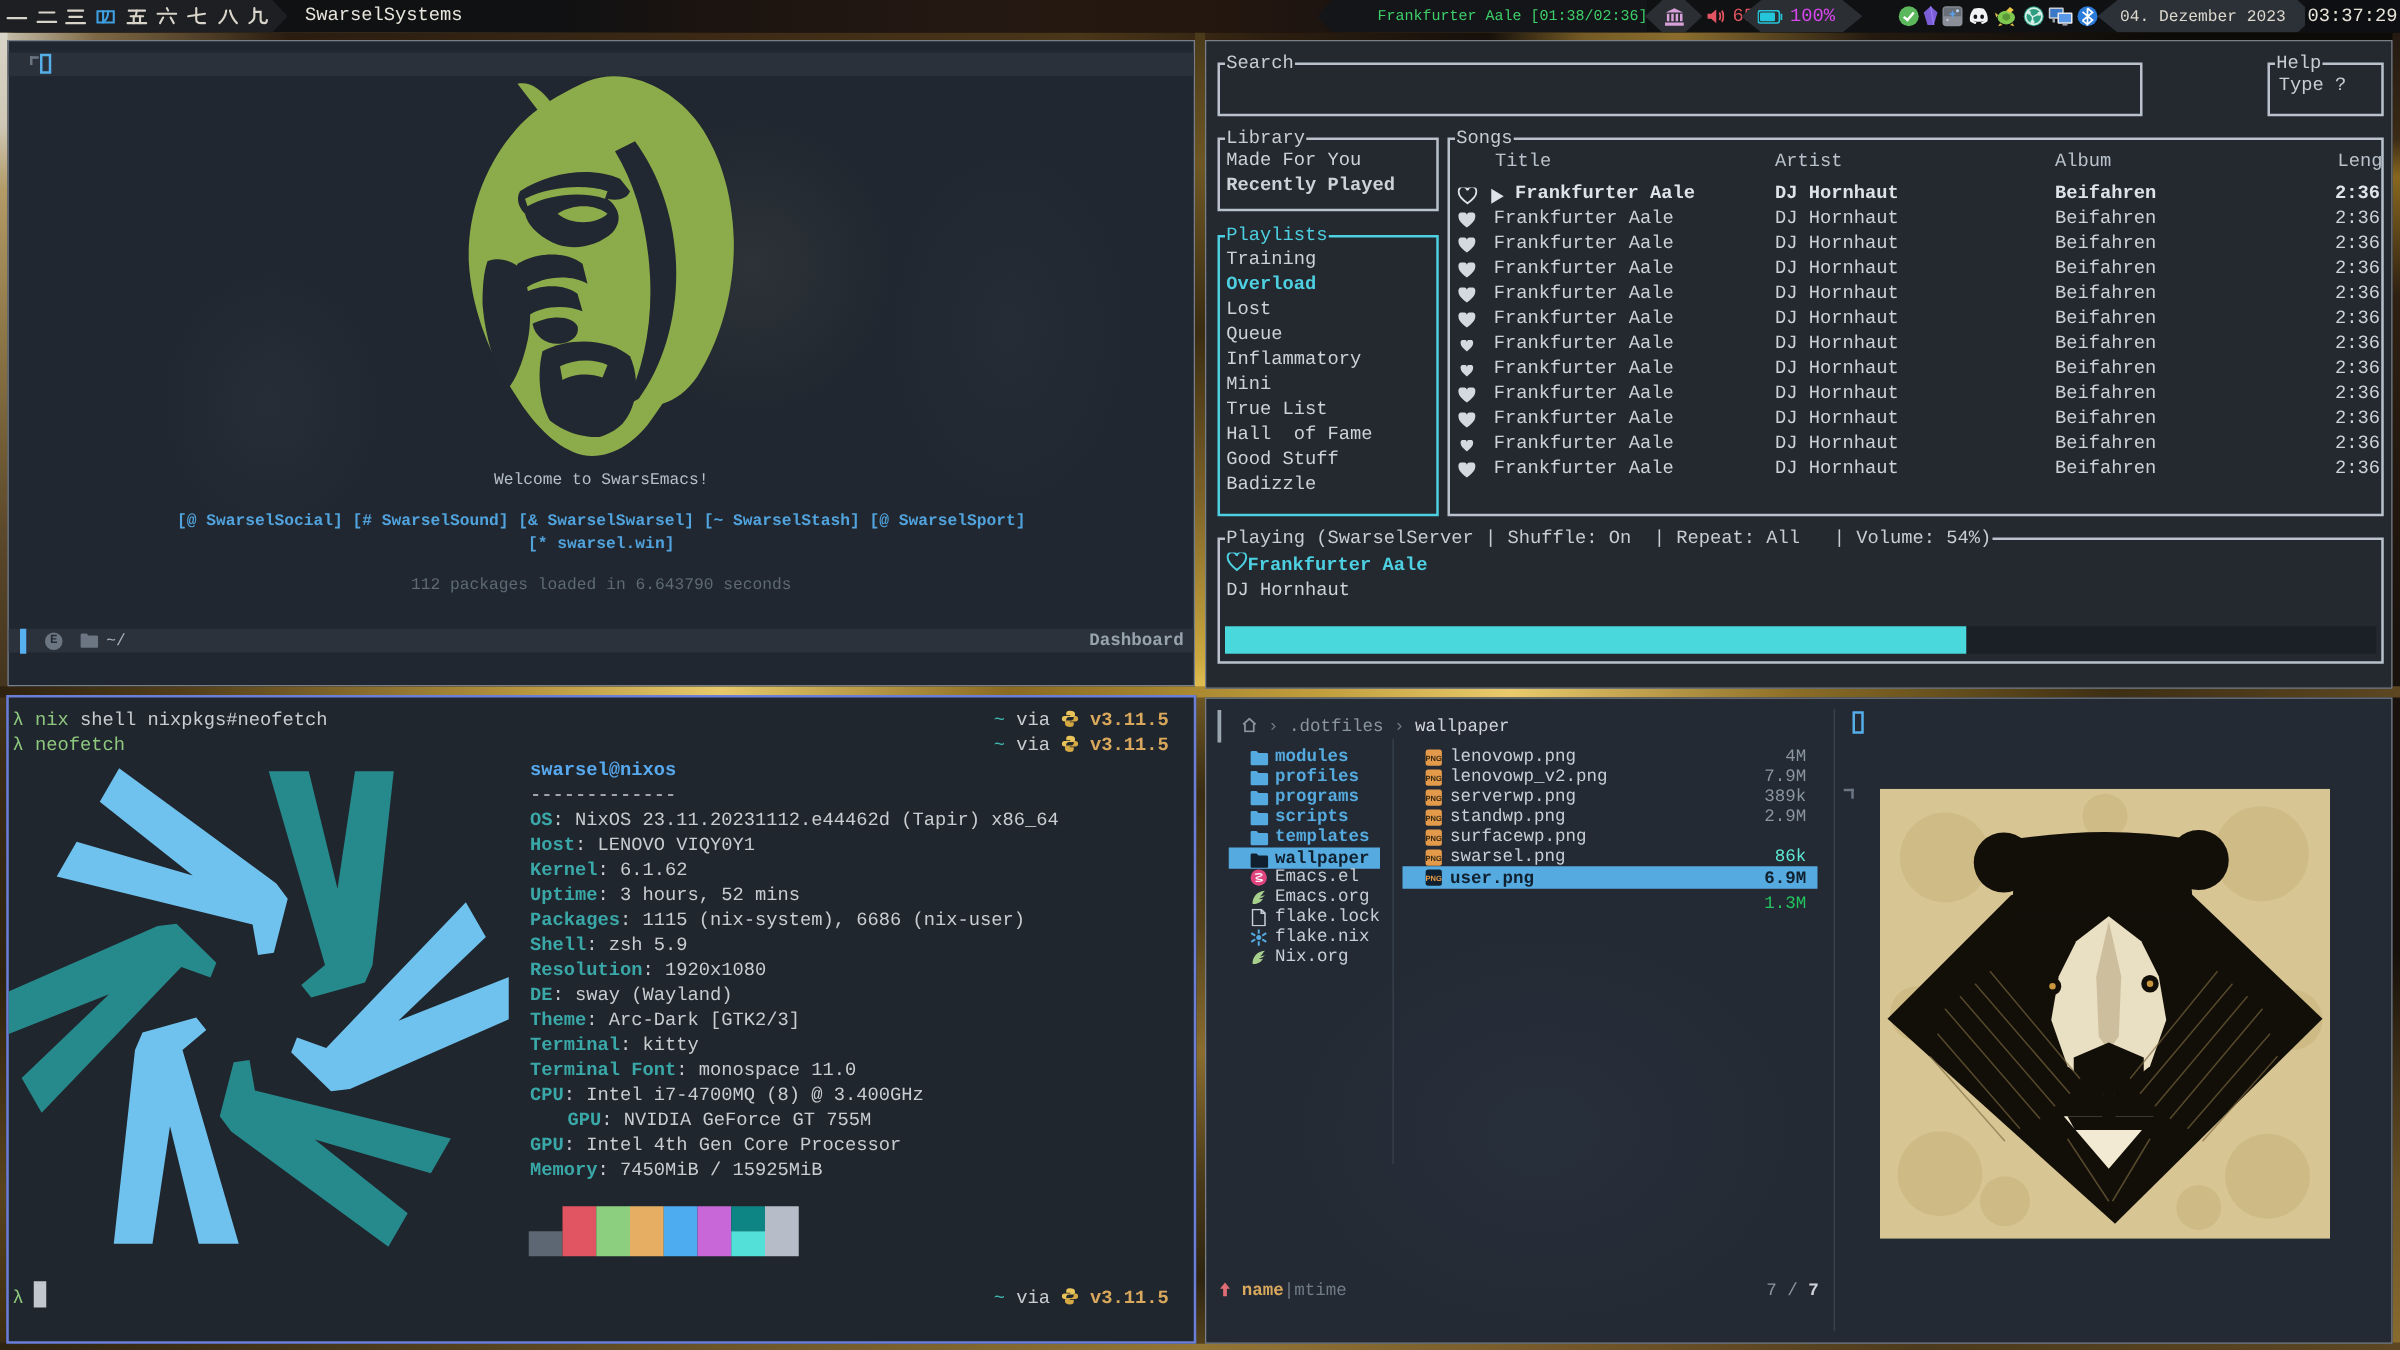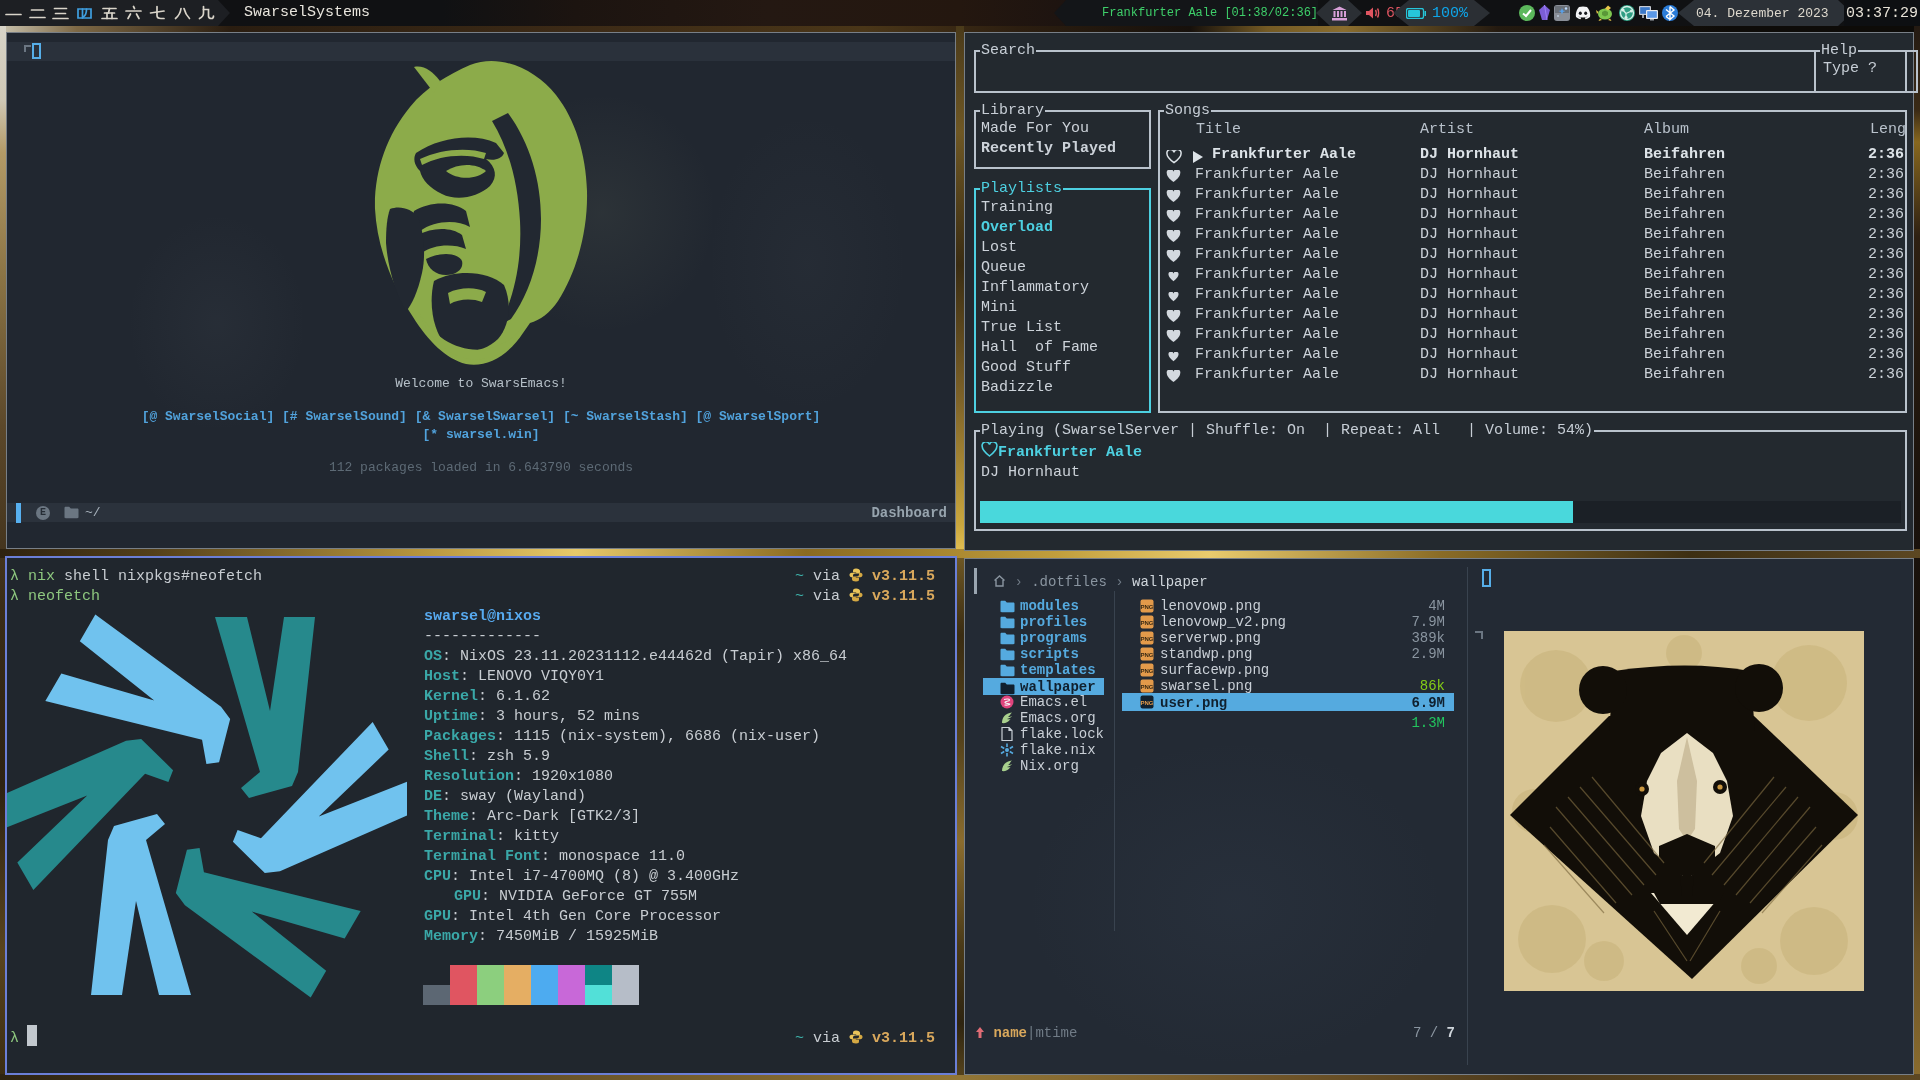--- a/index.html
+++ b/index.html
@@ -26,21 +26,21 @@
 #edgeB { left:0; top:1074px; width:1920px; height:6px; background:linear-gradient(90deg,#2e2412 0%, #4a3a1c 15%, #6b5529 30%, #927636 50%, #74582a 65%, #4c3a1c 80%, #5c4722 100%); }
 
 
 #bar { left:0; top:0; width:1920px; height:26px; background:linear-gradient(90deg, #101113 0%, #101113 23%, #1c1410 30%, #241812 40%, #24170f 50%, #1e1410 55%, #101113 63%, #101113 100%); color:#ddd8cd; font-size:15px; }
 .seg { position:absolute; top:0; height:26px; display:flex; align-items:center; }
 #ws { left:0; width:230px; background:#1d1f23; clip-path:polygon(0 0, 218px 0, 230px 13px, 218px 26px, 0 26px); font-size:16px; letter-spacing:7.4px; padding-left:6px; color:#d9d4c9;}
 #title { left:244px; top:0; height:26px; line-height:26px; color:#e8e5dd; font-size:15px; }
 #segSpotify { left:1054px; width:264px; background:#131518; clip-path:polygon(0 13px, 12px 0, 264px 0, 264px 26px, 12px 26px); color:#3ecf6a; font-size:12px; white-space:nowrap; }
 #segMisc { left:1316px; width:46px; background:#2b2f34; clip-path:polygon(0 13px,14px 0,32px 0,46px 13px,32px 26px,14px 26px); }
 #segVol { left:1356px; width:64px; color:#e05561; }
-#segBat { left:1393px; width:97px; background:#2b2f34; clip-path:polygon(0 13px,16px 0,81px 0,97px 13px,81px 26px,16px 26px); color:#0ea5e9; }
+#segBat { left:1393px; width:97px; background:#2b2f34; clip-path:polygon(0 13px,16px 0,81px 0,97px 13px,81px 26px,16px 26px); color:#d946ef; }
 #segTray { left:1508px; width:170px; }
 #segDate { left:1678px; width:174px; background:#2c3137; clip-path:polygon(0 13px,16px 0,160px 0,174px 13px,160px 26px,16px 26px); color:#ded9ce; font-size:13px; white-space:nowrap; }
 #segTime { left:1844px; width:76px; background:#0d0f12; color:#e8e3d8; font-size:15px; }
 
 
 .win { position:absolute; border:1px solid #787f87; }
 #wEmacs { left:6px; top:32px; width:950px; height:517px; background:#212730; }
 #wMusic { left:964px; top:32px; width:950px; height:519px; background:#23292f; }
 #wTerm { left:5px; top:556px; width:952px; height:519px; background:#20262d; border:2px solid #6b7fd7; }
 #wYazi { left:964px; top:558px; width:950px; height:517px; background:#232a34; }
@@ -266,21 +266,21 @@
       <svg style="position:absolute;left:57px;top:3px;" width="15" height="13" viewBox="0 0 15 13">
         <path d="M0.5 2 C0.5 1.2 1 0.8 1.7 0.8 H5.2 L6.8 2.4 H13.3 C14 2.4 14.5 2.9 14.5 3.6 V11 C14.5 11.8 14 12.2 13.3 12.2 H1.7 C1 12.2 0.5 11.8 0.5 11 Z" fill="#6b7682"></path>
       </svg>
       <span style="position:absolute;left:78px;top:2px;color:#a8b2bc;font-size:13px;">~/</span>
       <div id="dash">Dashboard</div>
     </div>
   <div id="emini" class="abs"></div>
 </div>
 
 <div id="wMusic" class="win">
-  <div class="box" style="left:9px;top:17px;width:944px;height:43px;">
+  <div class="box" style="left:9px;top:17px;width:740px;height:43px;">
       <span class="lbl">Search</span>
     </div>
   <div class="box" style="left:849px;top:17px;width:93px;height:43px;">
       <span class="lbl">Help</span>
     <div style="position:absolute;left:7px;top:8px;color:#c6cdd5;font-size:15px;white-space:pre;">Type ?</div>
   </div>
   <div class="box" style="left:9px;top:77px;width:177px;height:59px;">
       <span class="lbl">Library</span>
     <div class="mrow" style="left:5px;top:8px;">Made For You</div>
     <div class="mrow" style="left:5px;top:28px;font-weight:bold;">Recently Played</div>
@@ -571,21 +571,21 @@
       <rect x="0.5" y="0.5" width="13" height="13" rx="2" fill="#e39a4a"></rect>
       <text x="7" y="9.8" font-size="6" font-weight="bold" text-anchor="middle" fill="#3a2a14" font-family="Liberation Sans">PNG</text>
     </svg>
   <div class="yrow" style="left:195px;top:103px;">surfacewp.png</div>
   <div class="yrow" style="left:380px;top:116px;width:100px;text-align:right;color:#22c55e;margin-top:40px;">1.3M</div>
   <svg class="abs" style="left:175px;top:120px" width="14" height="14" viewBox="0 0 14 14">
       <rect x="0.5" y="0.5" width="13" height="13" rx="2" fill="#e39a4a"></rect>
       <text x="7" y="9.8" font-size="6" font-weight="bold" text-anchor="middle" fill="#3a2a14" font-family="Liberation Sans">PNG</text>
     </svg>
   <div class="yrow" style="left:195px;top:119px;">swarsel.png</div>
-  <div class="yrow" style="left:380px;top:119px;width:100px;text-align:right;color:#84cc16;">86k</div>
+  <div class="yrow" style="left:380px;top:119px;width:100px;text-align:right;color:#5eead4;">86k</div>
   <div class="abs" style="left:157px;top:134px;width:332px;height:18px;background:#55aadf;"></div>
   <svg class="abs" style="left:175px;top:136px" width="14" height="14" viewBox="0 0 14 14">
       <rect x="0.5" y="0.5" width="13" height="13" rx="2" fill="#10202e"></rect>
       <text x="7" y="9.8" font-size="6" font-weight="bold" text-anchor="middle" fill="#e39a4a" font-family="Liberation Sans">PNG</text>
     </svg>
   <div class="yrow" style="left:195px;top:136px;color:#10202e;font-weight:bold;">user.png</div>
   <div class="yrow" style="left:380px;top:136px;width:100px;text-align:right;color:#10202e;font-weight:bold;">6.9M</div>
   <div class="abs" style="left:149px;top:32px;width:1px;height:340px;background:#39434f;"></div>
   <div class="abs" style="left:502px;top:8px;width:1px;height:498px;background:#39434f;"></div>
   <div class="abs" style="left:517px;top:10px;width:9px;height:18px;border:2px solid #56aee8;"></div>

